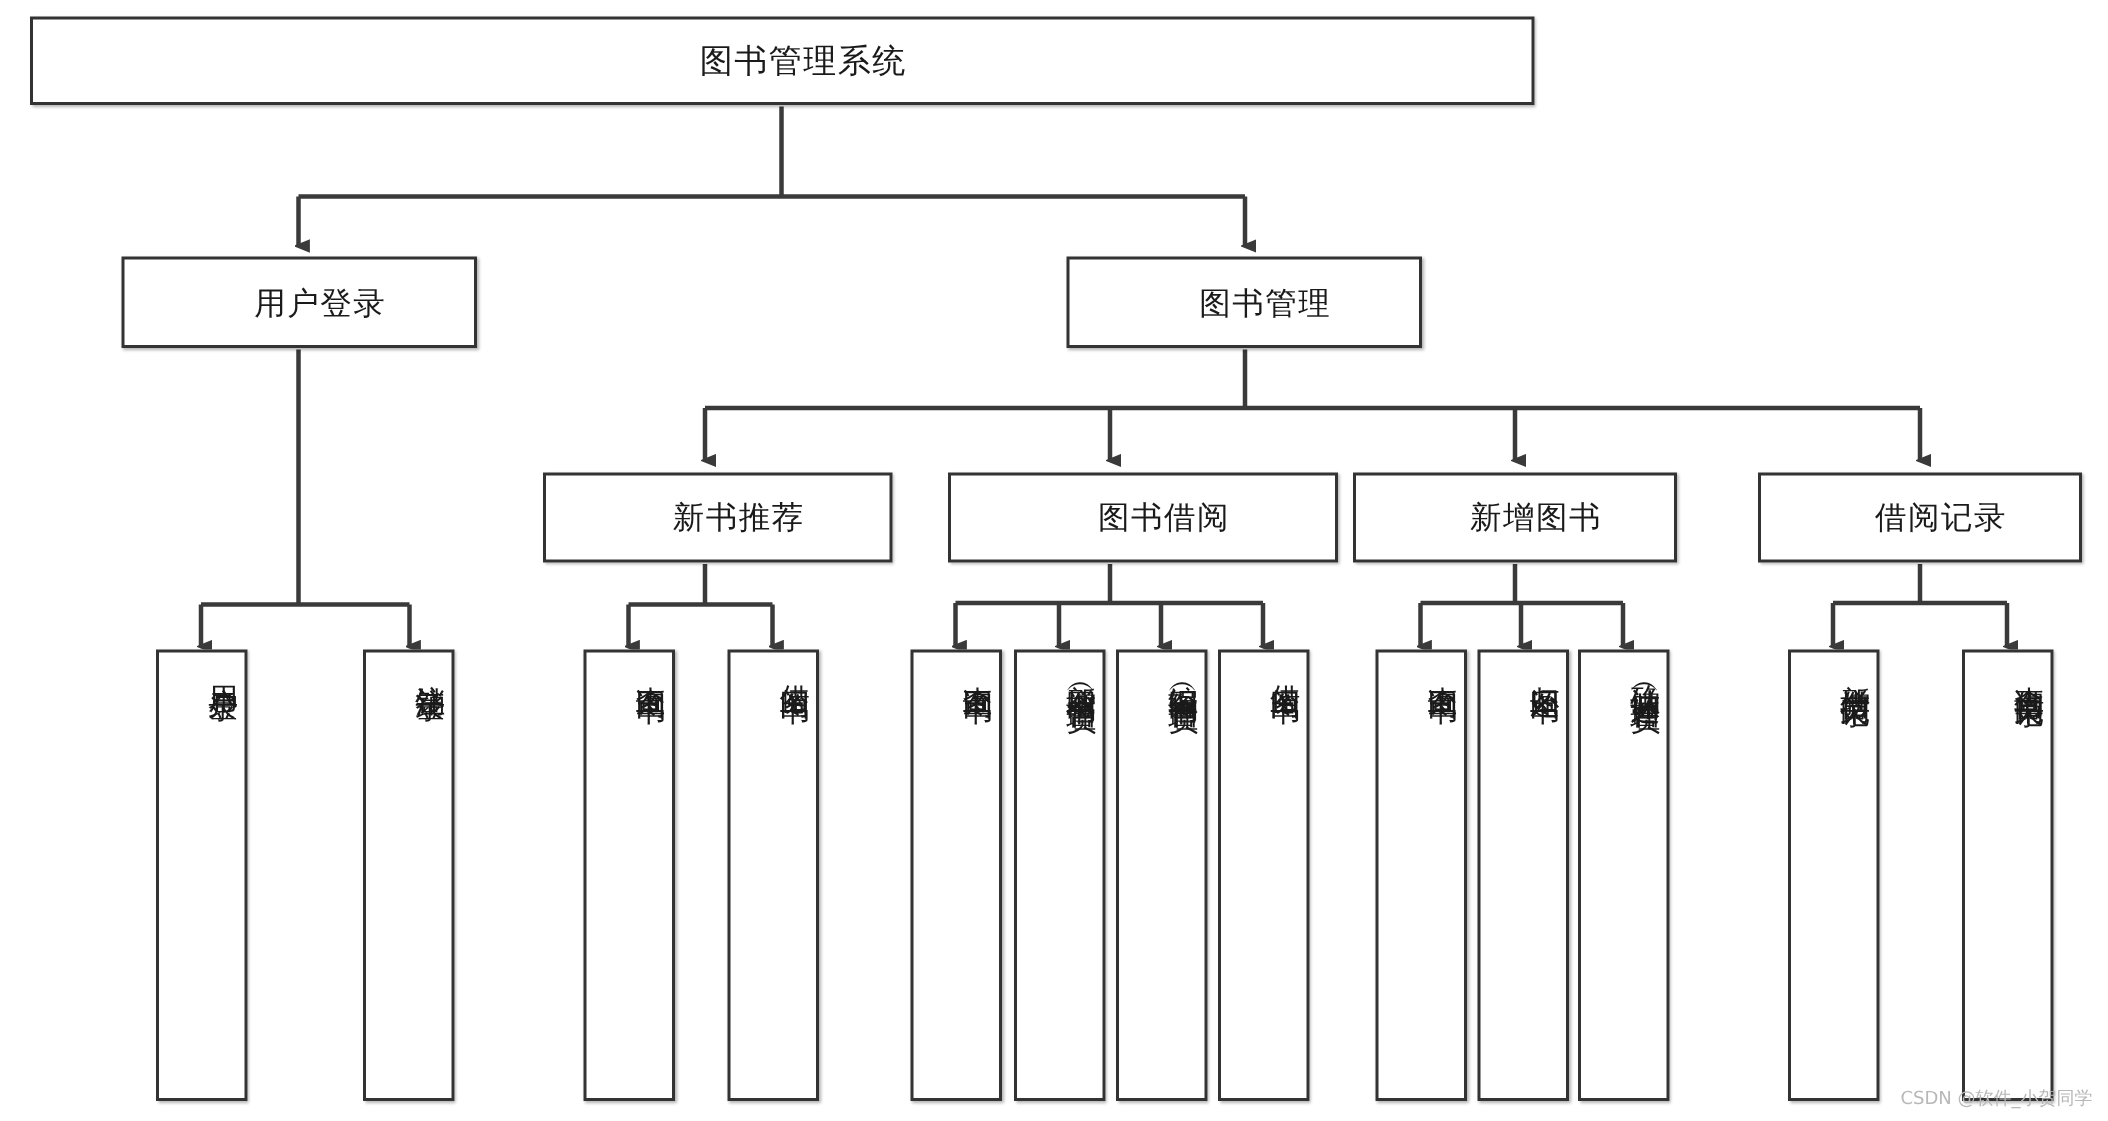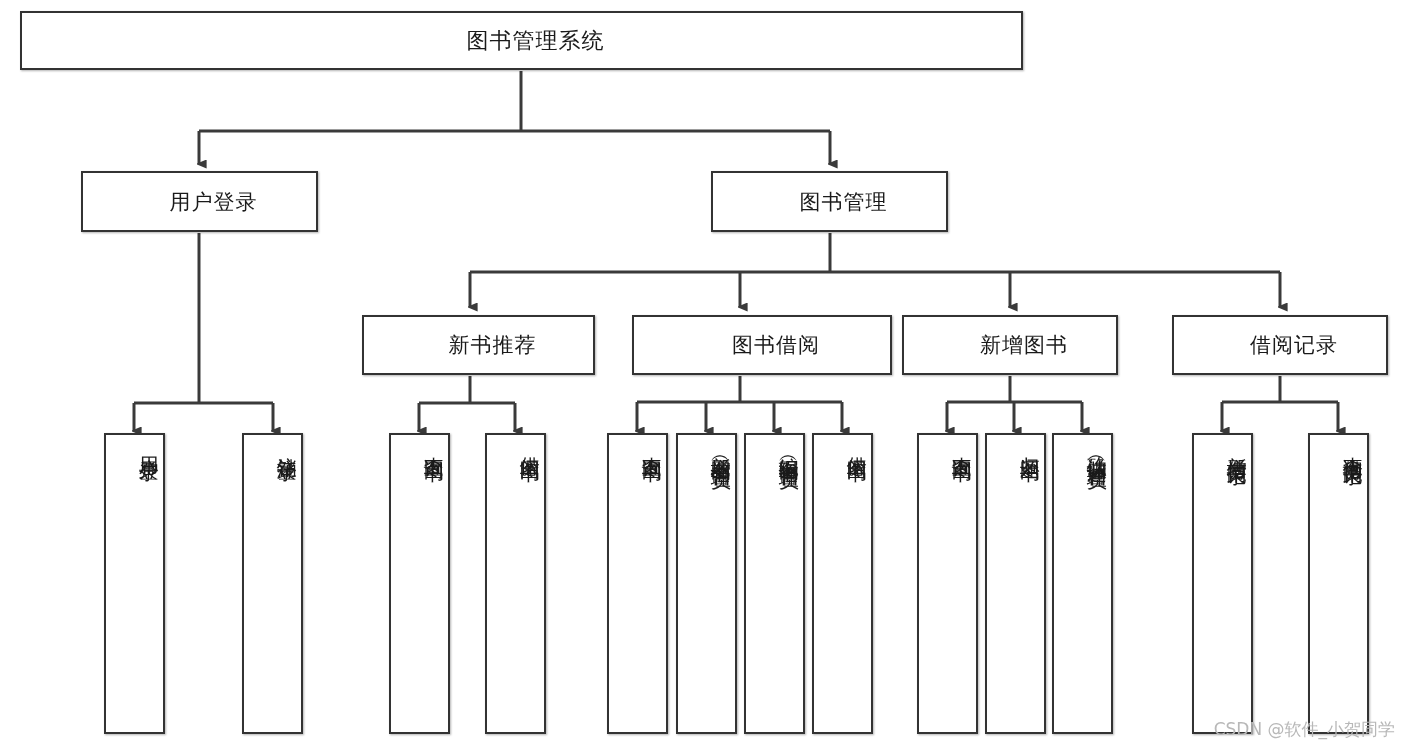--- a/index.html
+++ b/index.html
@@ -56,21 +56,21 @@
     white-space: nowrap;
     color: #1a1a1a;
   }
   .leaf-tall .node-v {
     font-size: 20px;
   }
   #watermark {
     position: absolute;
     right: 10px;
     bottom: 6px;
-    font-size: 17px;
+    font-size: 12px;
     color: #b8b8b8;
     white-space: nowrap;
     font-family: "DejaVu Sans", "Liberation Sans", sans-serif;
   }
 </style>
 </head>
 <body>
 
 <div id="diagram-root">
 

